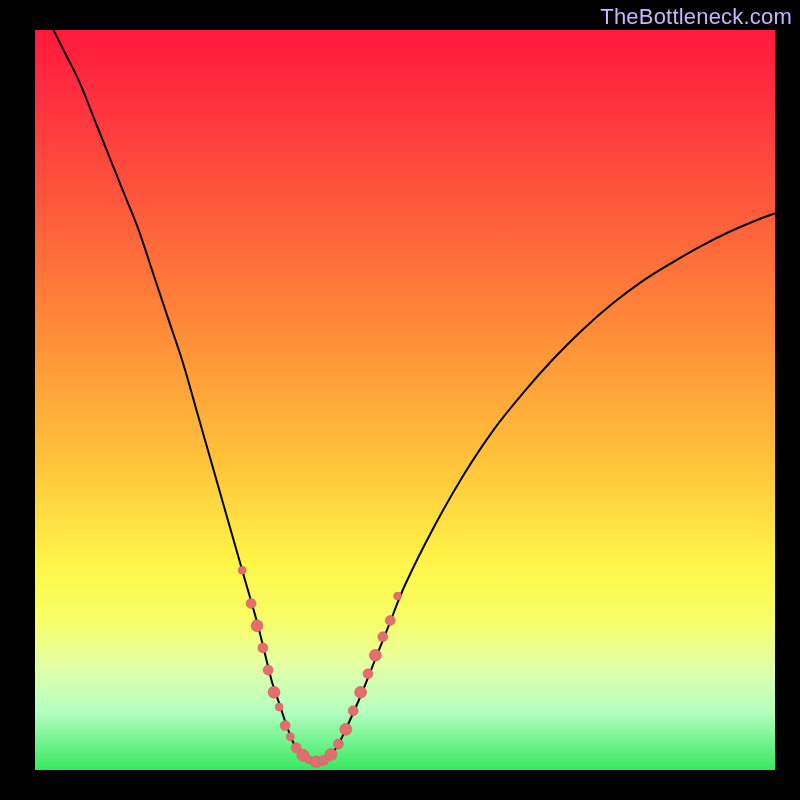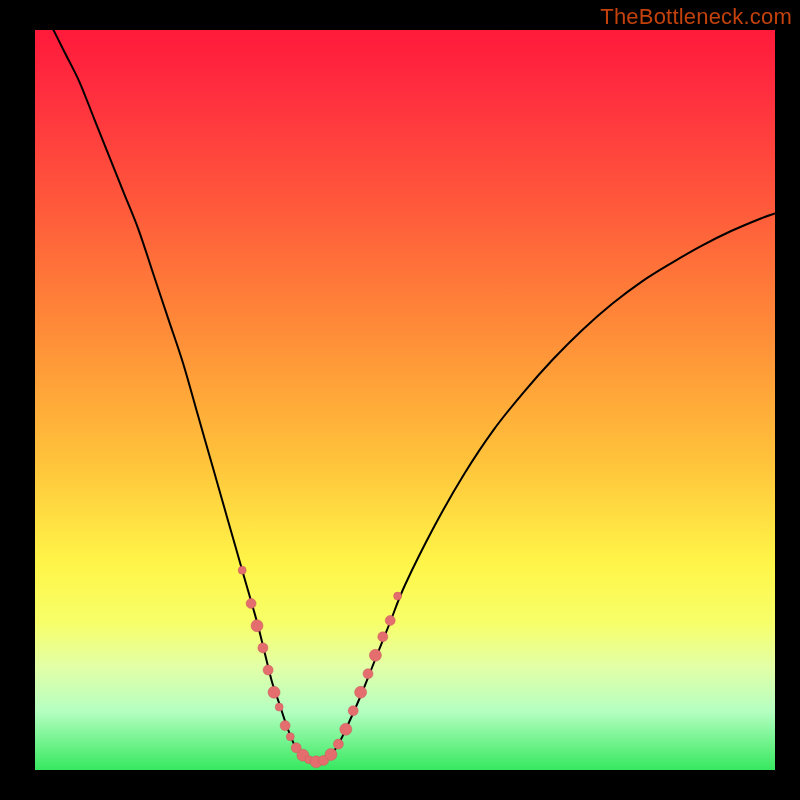--- a/index.html
+++ b/index.html
@@ -34,21 +34,21 @@
       #fff548 72%,
       #f7ff68 80%,
       #e3ffa7 86%,
       #b5ffc1 92%,
       #36e85f 100%);
   }
   .watermark {
     position: absolute;
     top: 4px;
     right: 8px;
-    color: #c2410c;
+    color: #c4b5fd;
     font-size: 22px;
     letter-spacing: 0.2px;
     font-weight: 500;
   }
   svg.curve {
     position: absolute;
     left: 0;
     top: 0;
     width: 740px;
     height: 740px;

